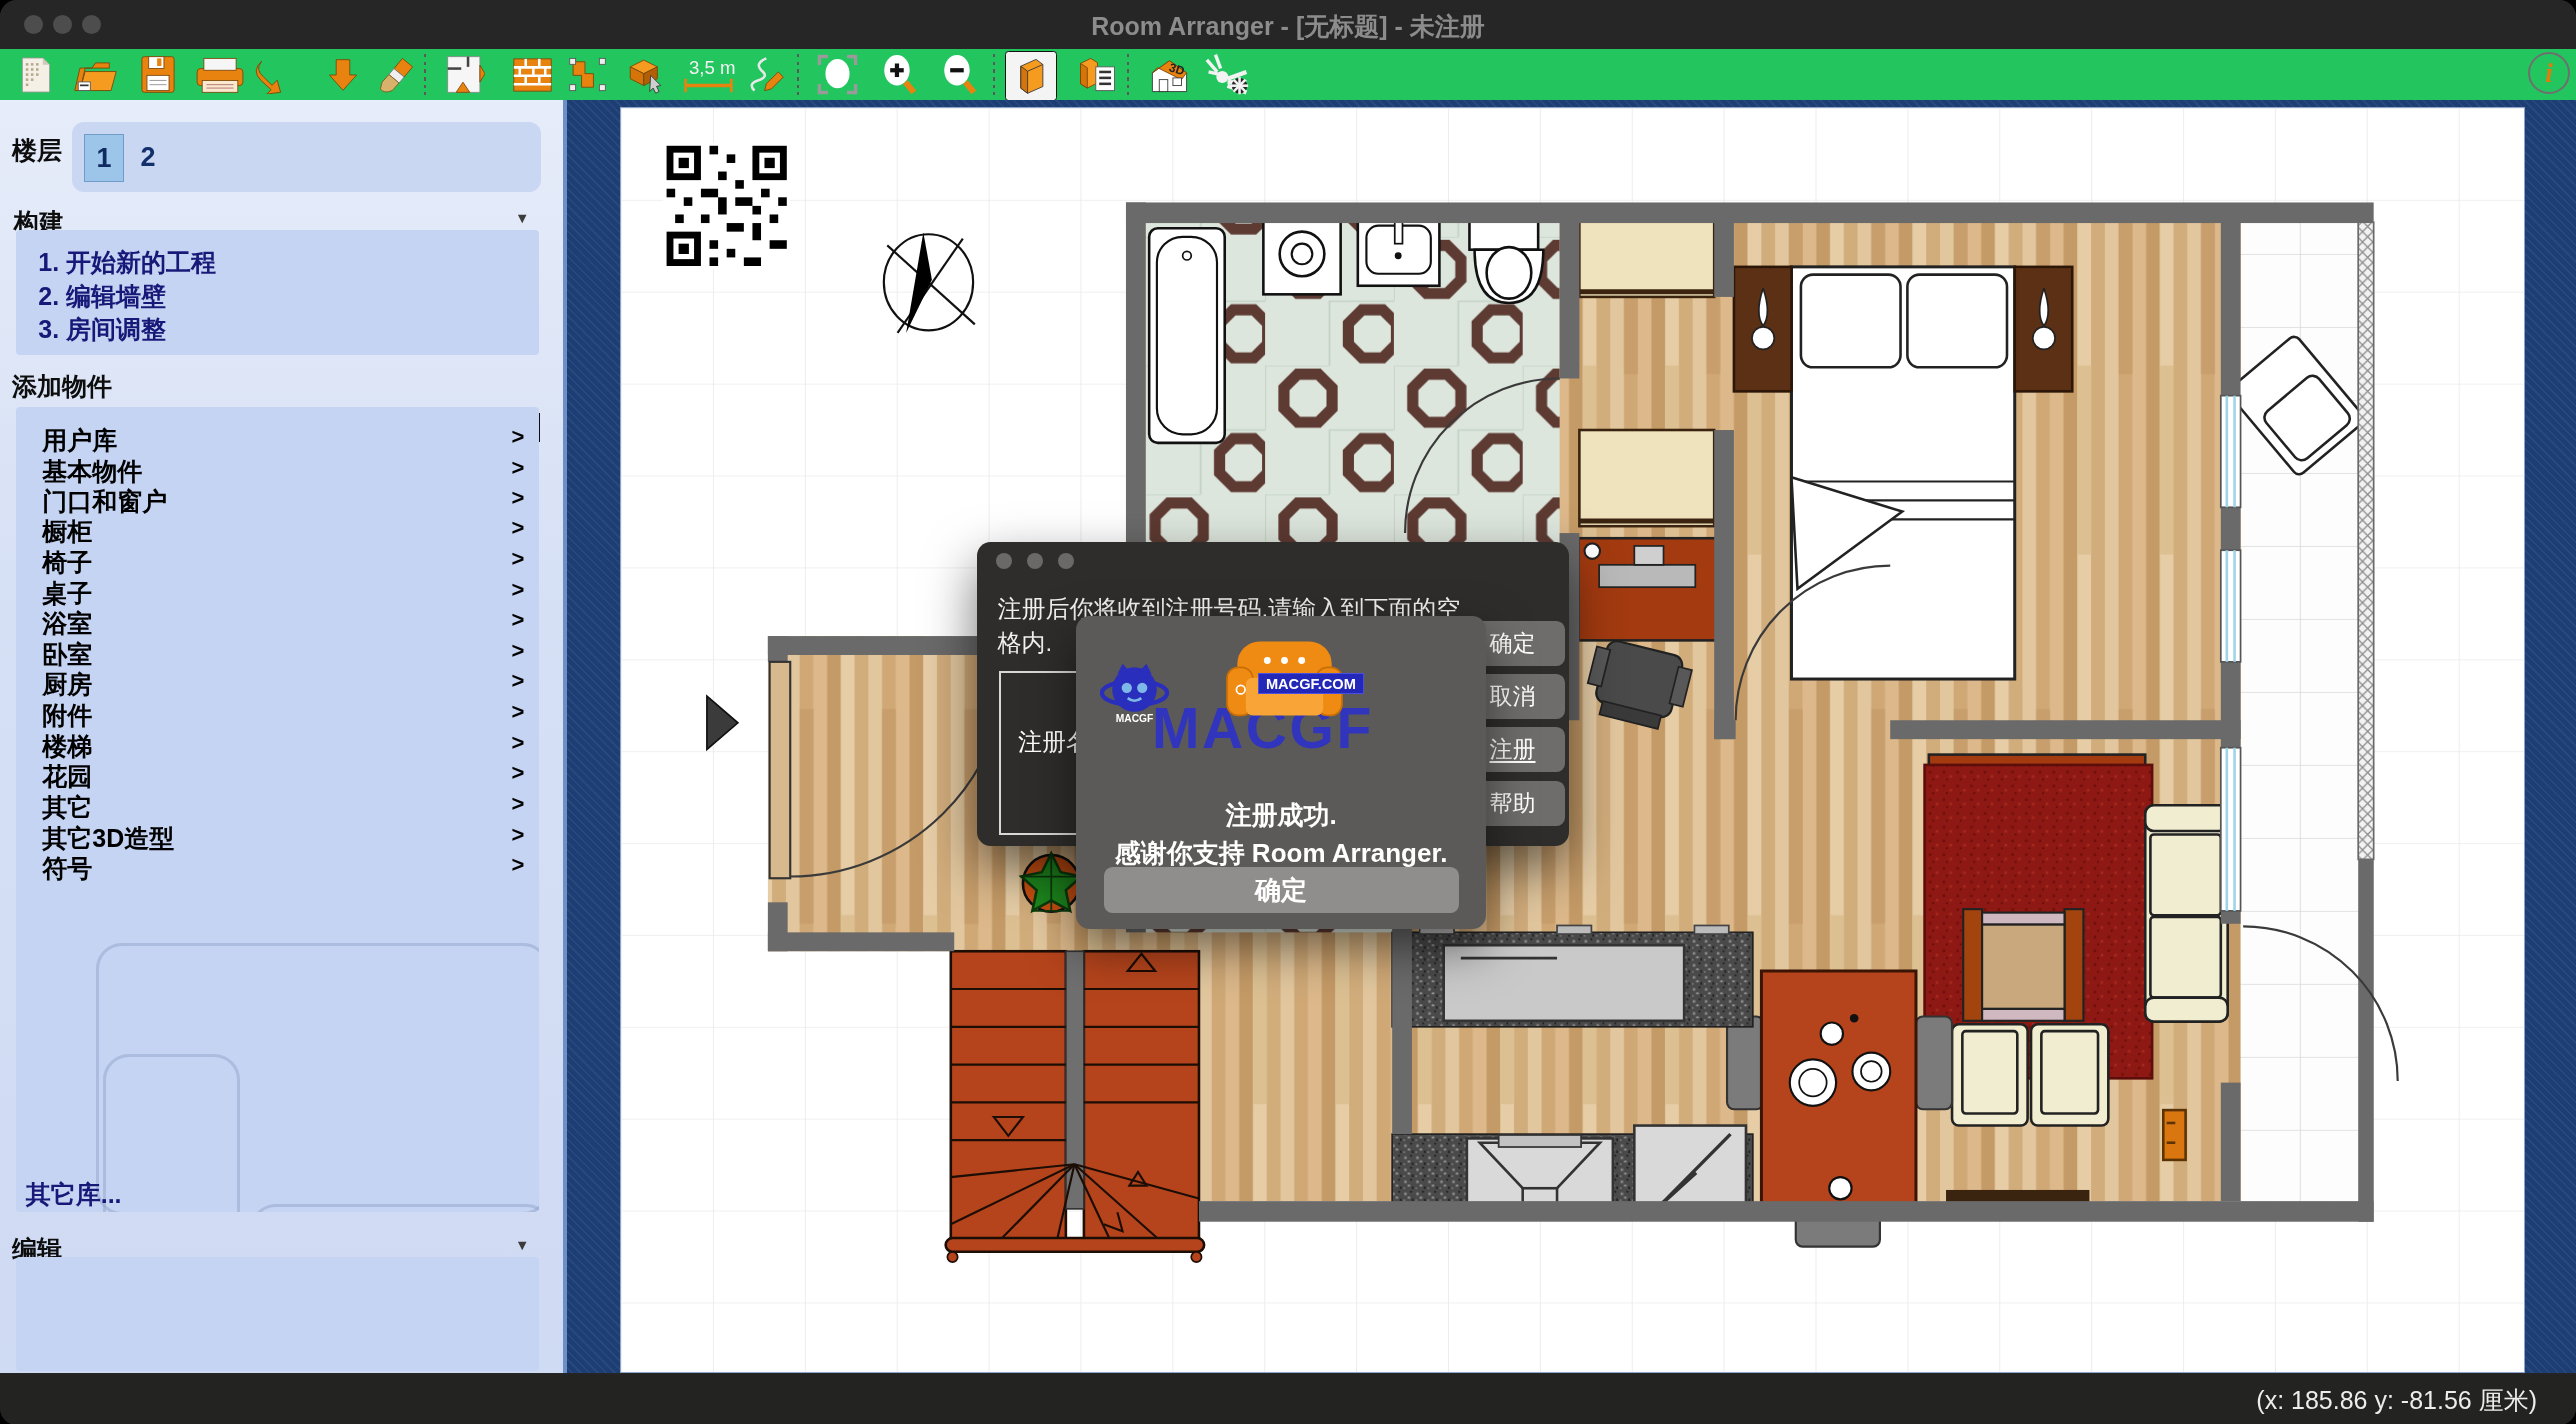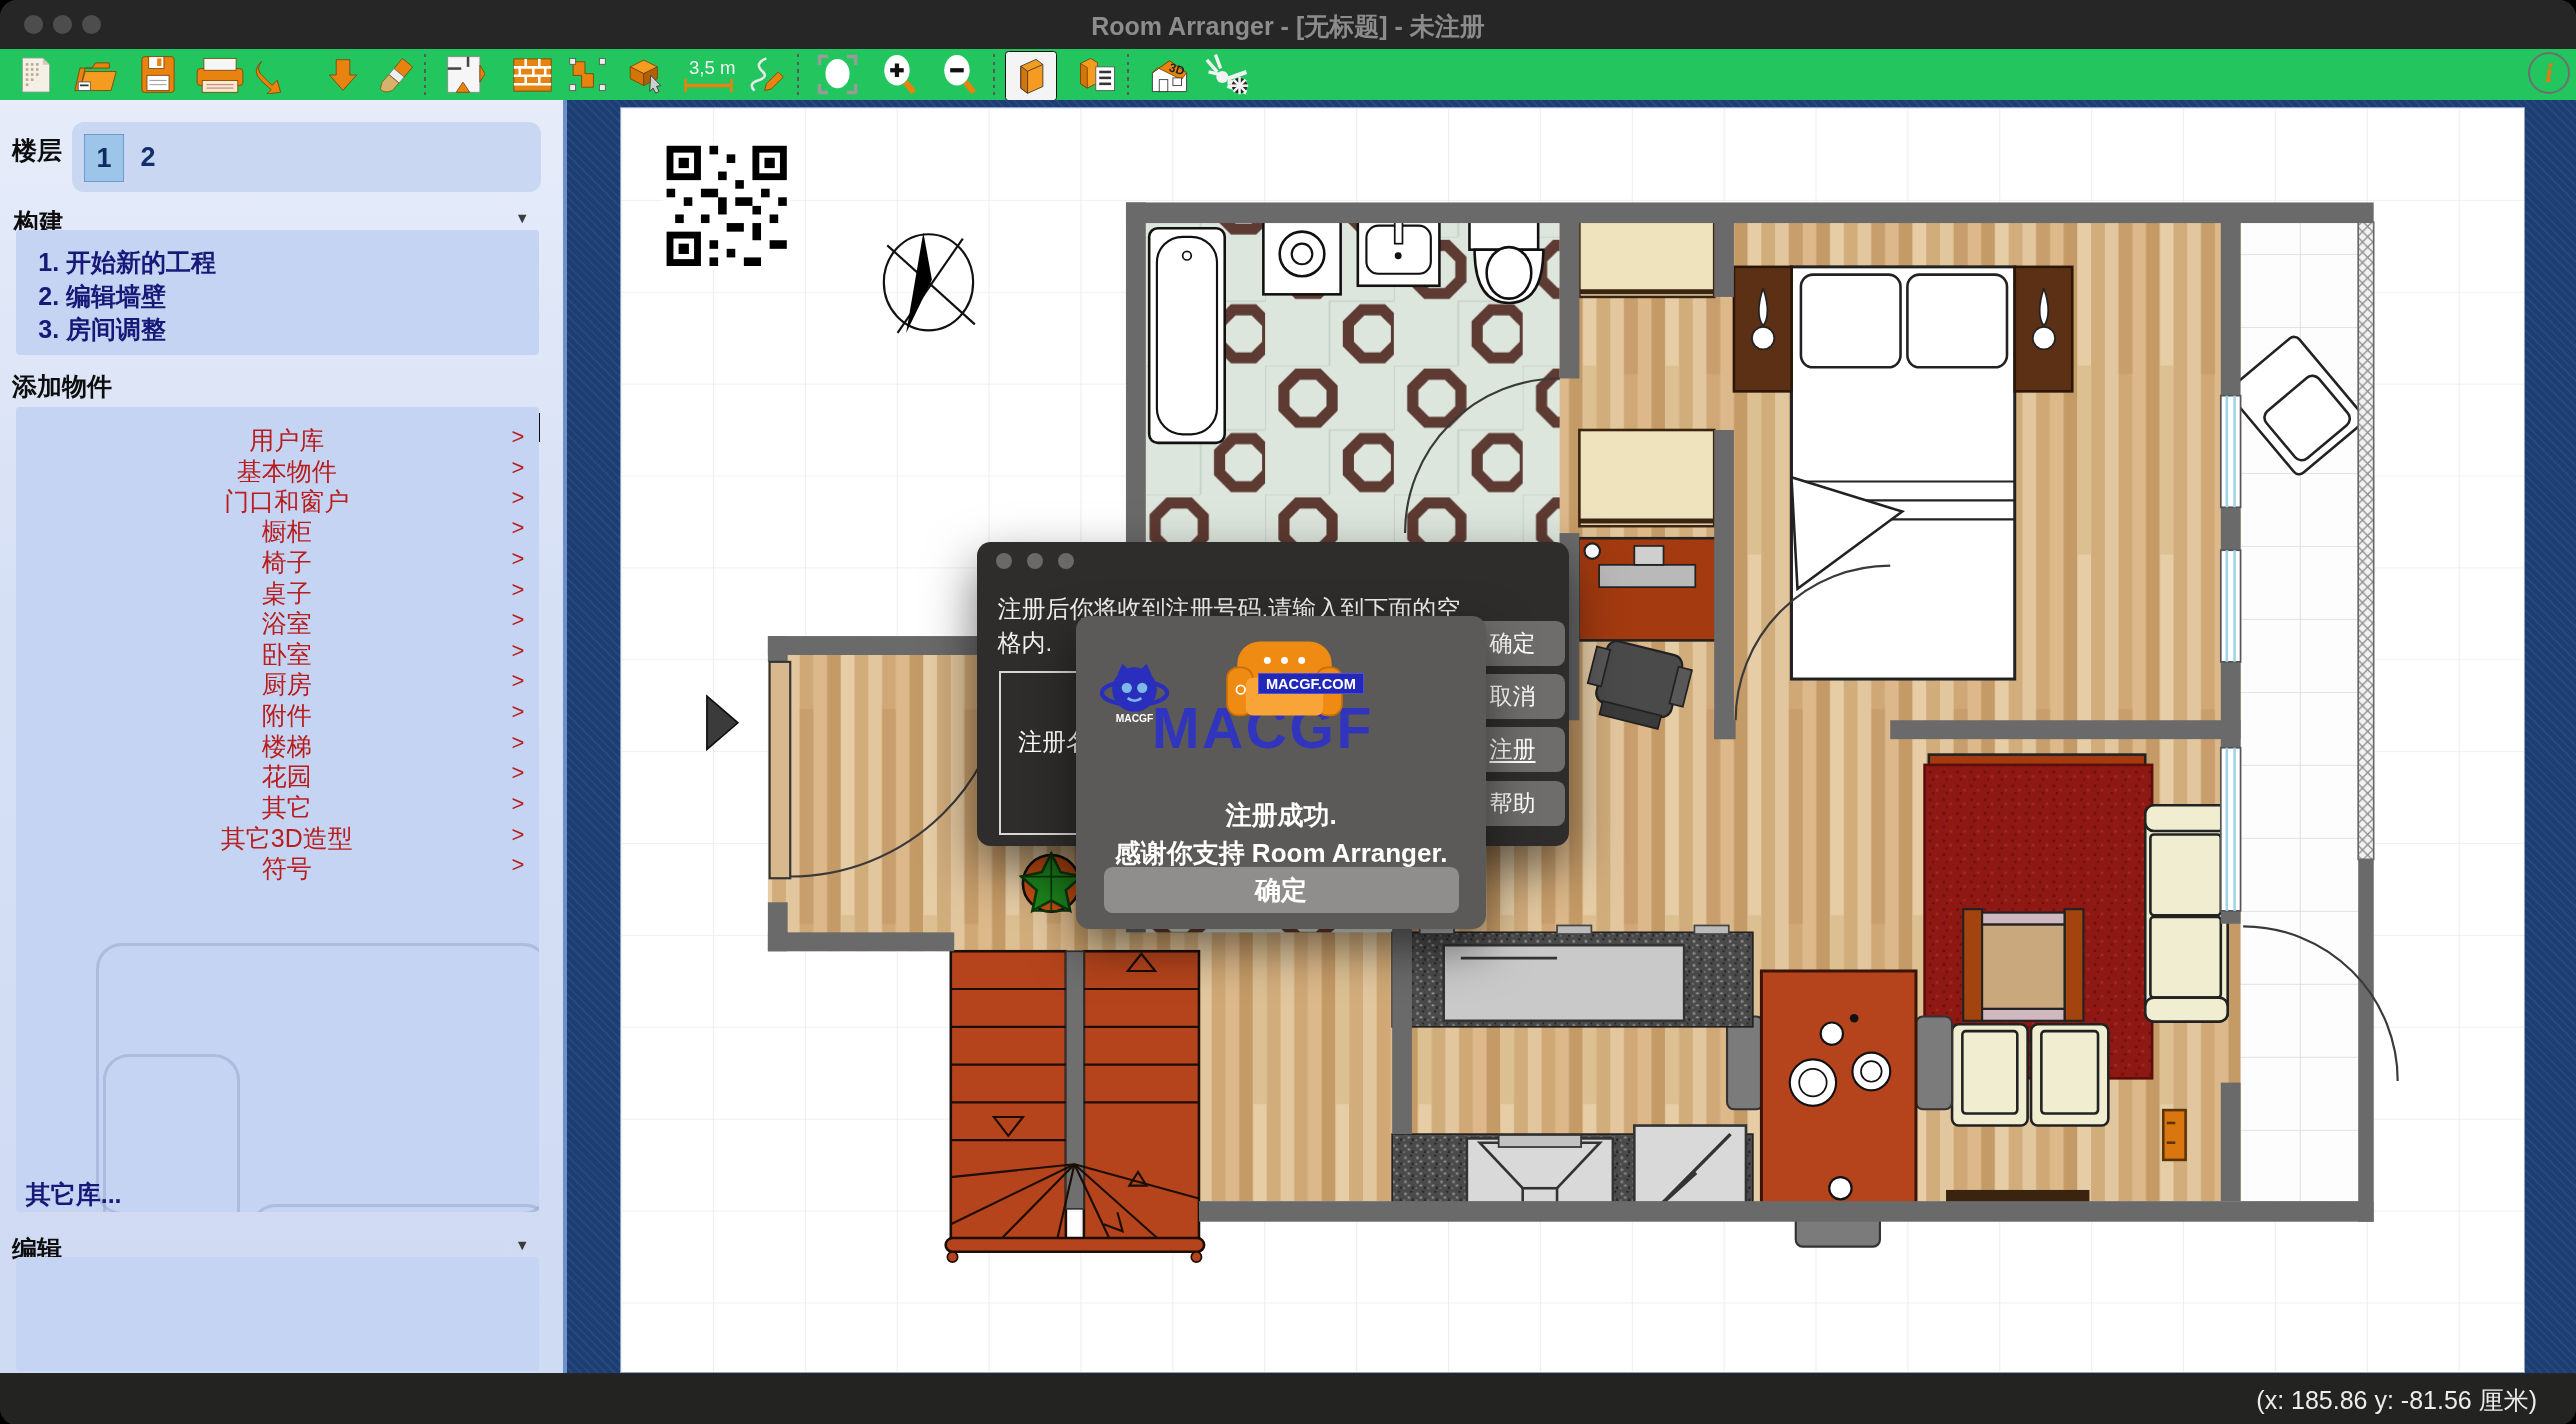--- a/index.html
+++ b/index.html
@@ -18,21 +18,21 @@
   .info-btn{position:absolute;left:2528px;top:52px;width:38px;height:38px;border:2.6px solid #6f6f6f;border-radius:50%;color:#e07b10;font-size:27px;font-weight:bold;font-family:"Liberation Serif",serif;font-style:italic;display:flex;align-items:center;justify-content:center;}
   
   .sidebar{position:absolute;left:0;top:100px;width:563px;height:1273px;background:linear-gradient(180deg,#e6ecf9 0%,#d6e0f5 40%,#cfdaf3 100%);overflow:hidden;border-right:3.4px solid #22355c;}
   .sb-h{position:absolute;color:#0d0d0d;font-size:25px;font-weight:bold;}
   .sb-filter{position:absolute;color:#3c3c3c;font-size:14.6px;}
   .sb-panel{position:absolute;background:#c5d4f2;border-radius:4px;}
   .floors-box{position:absolute;left:72px;top:22px;width:469px;height:70px;background:#c9d7f3;border-radius:12px;}
   .floor-chip{position:absolute;top:12px;width:38px;height:46px;display:flex;align-items:center;justify-content:center;font-size:27px;font-weight:bold;color:#14306b;}
   .floor-chip.sel{background:#9dc5e9;border:0.9px solid #6d9cc6;color:#0e2a5e;}
   .sb-link{position:absolute;color:#181878;font-size:25px;font-weight:bold;white-space:nowrap;}
-  .cat-row{position:absolute;left:26px;width:489px;height:31px;color:#b91c1c;font-size:25px;font-weight:normal;text-align:center;}
+  .cat-row{position:absolute;left:26px;width:489px;height:31px;color:#000000;font-size:25px;font-weight:bold;}
   .cat-arrow{position:absolute;right:6.9px;top:0;font-size:22px;}
   .search-box{position:absolute;left:416px;top:270px;width:124px;height:29px;background:#161616;box-shadow:inset 0 0 3.4px #000;display:flex;align-items:center;margin-top:43px;}
   .search-box span{color:#555;font-size:22px;padding-left:6.9px;}
   .ghost-outline{position:absolute;border:3.4px solid rgba(150,168,205,0.55);border-radius:26px;}
   
   .canvas{position:absolute;left:563px;top:100px;width:2013px;height:1273px;background:#1d3e74;background-image:repeating-linear-gradient(45deg,rgba(255,255,255,0.05) 0 1.7px,transparent 1.7px 6px);}
   .splitter{position:absolute;left:0;top:0;width:4.3px;height:1273px;background:#6c8fc6;}
   .page{position:absolute;left:57px;top:6.9px;width:1903px;height:1264px;background:#fff;border:1.7px solid #8ea3ca;}
   
   .dlg{position:absolute;left:977px;top:542px;width:592px;height:304px;background:#2e2d2b;border-radius:13.7px;box-shadow:0 22px 52px rgba(0,0,0,0.55);}

